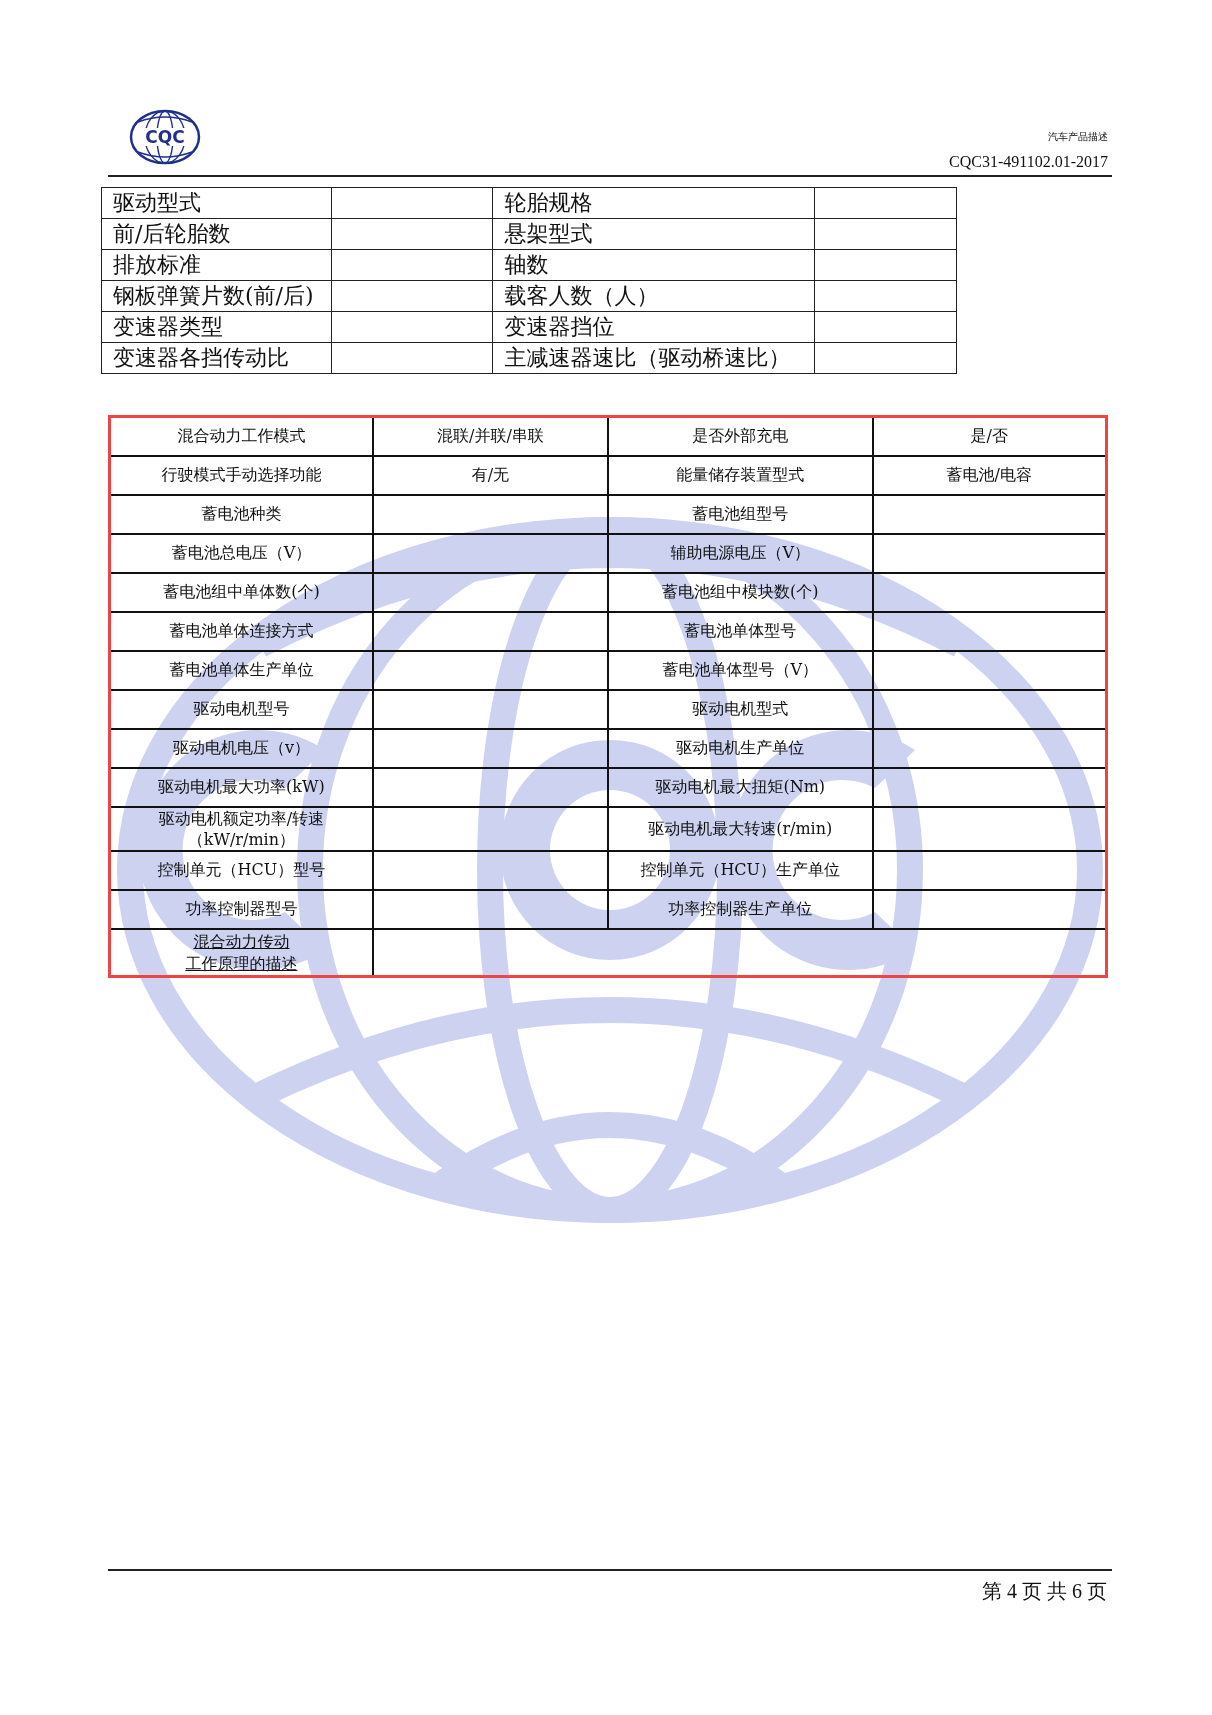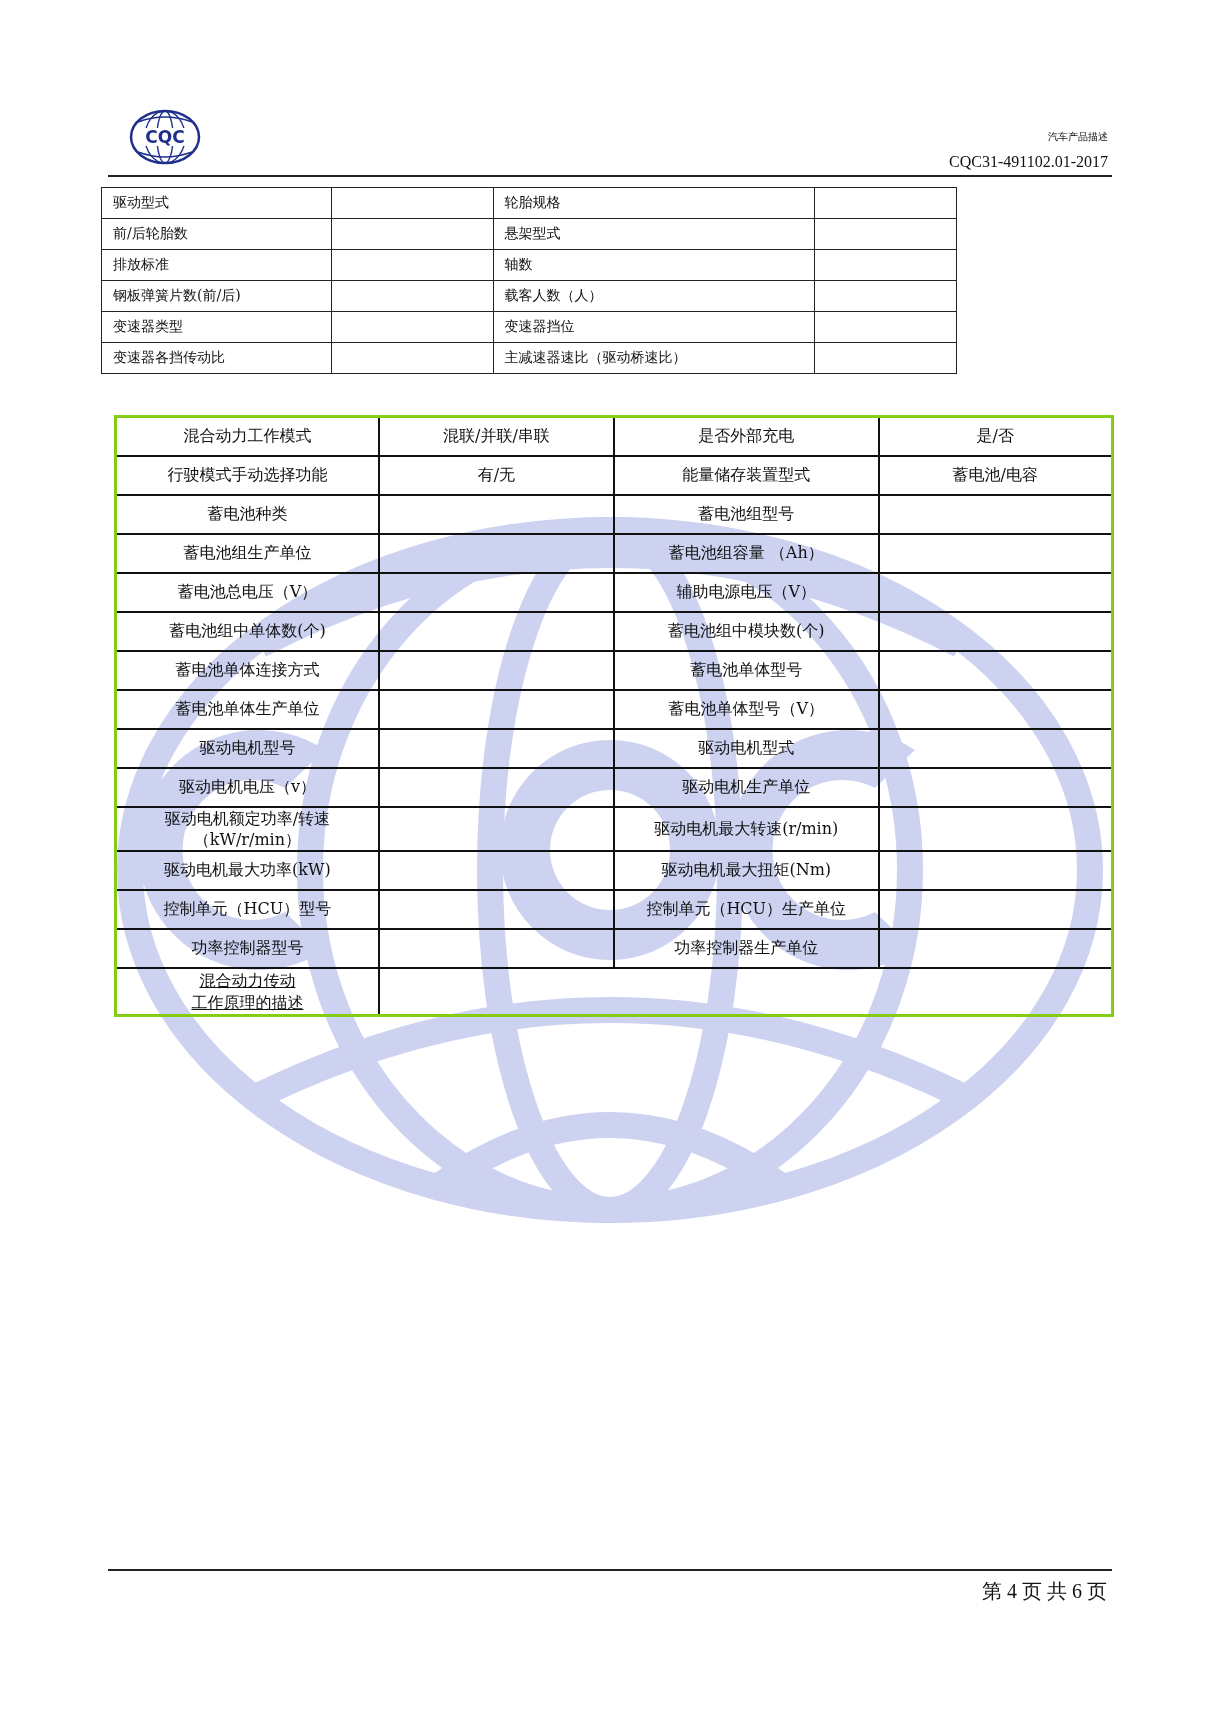--- a/index.html
+++ b/index.html
@@ -10,24 +10,24 @@
     .doc-title { position: absolute; right: 104px; top: 130px; font-size: 10px; text-align: right; z-index: 2; }
     .doc-code { position: absolute; right: 104px; top: 153px; font-size: 16px; text-align: right; z-index: 2;
                 font-family: "Liberation Serif", serif; }
     .hline { position: absolute; left: 108px; width: 1004px; height: 1.5px; background: #222; z-index: 2; }
     .hline.top { top: 175px; }
     .hline.bottom { top: 1569px; }
     .page-num { position: absolute; right: 105px; top: 1578px; font-size: 20px; z-index: 2; font-family: "Liberation Serif", serif; }
 
     table { border-collapse: collapse; position: absolute; z-index: 2; }
     .t1 { left: 101px; top: 187px; width: 856px; }
-    .t1 td { border: 1px solid #222; height: 30px; padding: 0 0 0 11px; font-size: 14px; vertical-align: middle; white-space: nowrap; background: transparent; }
+    .t1 td { border: 1px solid #222; height: 30px; padding: 0 0 0 11px; font-size: 22px; vertical-align: middle; white-space: nowrap; background: transparent; }
     .t1 col.c1 { width: 230px; } .t1 col.c2 { width: 162px; } .t1 col.c3 { width: 322px; } .t1 col.c4 { width: 142px; }
 
-    .t2 { left: 114px; top: 415px; width: 1000px; border: 3px solid #84cc16; }
+    .t2 { left: 108px; top: 415px; width: 1000px; border: 3px solid #ef4444; }
     .t2 td { border: 2px solid #111; height: 37px; padding: 0 4px; text-align: center; font-size: 16px; vertical-align: middle; white-space: nowrap; background: transparent; }
     .t2 td.tall { height: 42px; line-height: 21px; }
     .t2 td.xtall { height: 45px; line-height: 22px; text-decoration: underline; }
     .t2 col.c1 { width: 264px; } .t2 col.c2 { width: 236px; } .t2 col.c3 { width: 265px; } .t2 col.c4 { width: 235px; }
     .ml { display: block; }
   </style>
 </head>
 <body>
 
 <svg class="watermark" viewBox="0 0 1000 730">
@@ -130,26 +130,20 @@
       <td>能量储存装置型式</td>
       <td>蓄电池/电容</td>
     </tr>
     <tr>
       <td>蓄电池种类</td>
       <td></td>
       <td>蓄电池组型号</td>
       <td></td>
     </tr>
     <tr>
-      <td>蓄电池组生产单位</td>
-      <td></td>
-      <td>蓄电池组容量 （Ah）</td>
-      <td></td>
-    </tr>
-    <tr>
       <td>蓄电池总电压（V）</td>
       <td></td>
       <td>辅助电源电压（V）</td>
       <td></td>
     </tr>
     <tr>
       <td>蓄电池组中单体数(个)</td>
       <td></td>
       <td>蓄电池组中模块数(个)</td>
       <td></td>
@@ -169,35 +163,35 @@
     <tr>
       <td>驱动电机型号</td>
       <td></td>
       <td>驱动电机型式</td>
       <td></td>
     </tr>
     <tr>
       <td>驱动电机电压（v）</td>
       <td></td>
       <td>驱动电机生产单位</td>
+      <td></td>
+    </tr>
+    <tr>
+      <td>驱动电机最大功率(kW)</td>
+      <td></td>
+      <td>驱动电机最大扭矩(Nm)</td>
       <td></td>
     </tr>
     <tr>
       <td class="tall">
         <span class="ml">驱动电机额定功率/转速</span>
         <span class="ml">（kW/r/min）</span>
       </td>
       <td></td>
       <td>驱动电机最大转速(r/min)</td>
-      <td></td>
-    </tr>
-    <tr>
-      <td>驱动电机最大功率(kW)</td>
-      <td></td>
-      <td>驱动电机最大扭矩(Nm)</td>
       <td></td>
     </tr>
     <tr>
       <td>控制单元（HCU）型号</td>
       <td></td>
       <td>控制单元（HCU）生产单位</td>
       <td></td>
     </tr>
     <tr>
       <td>功率控制器型号</td>

